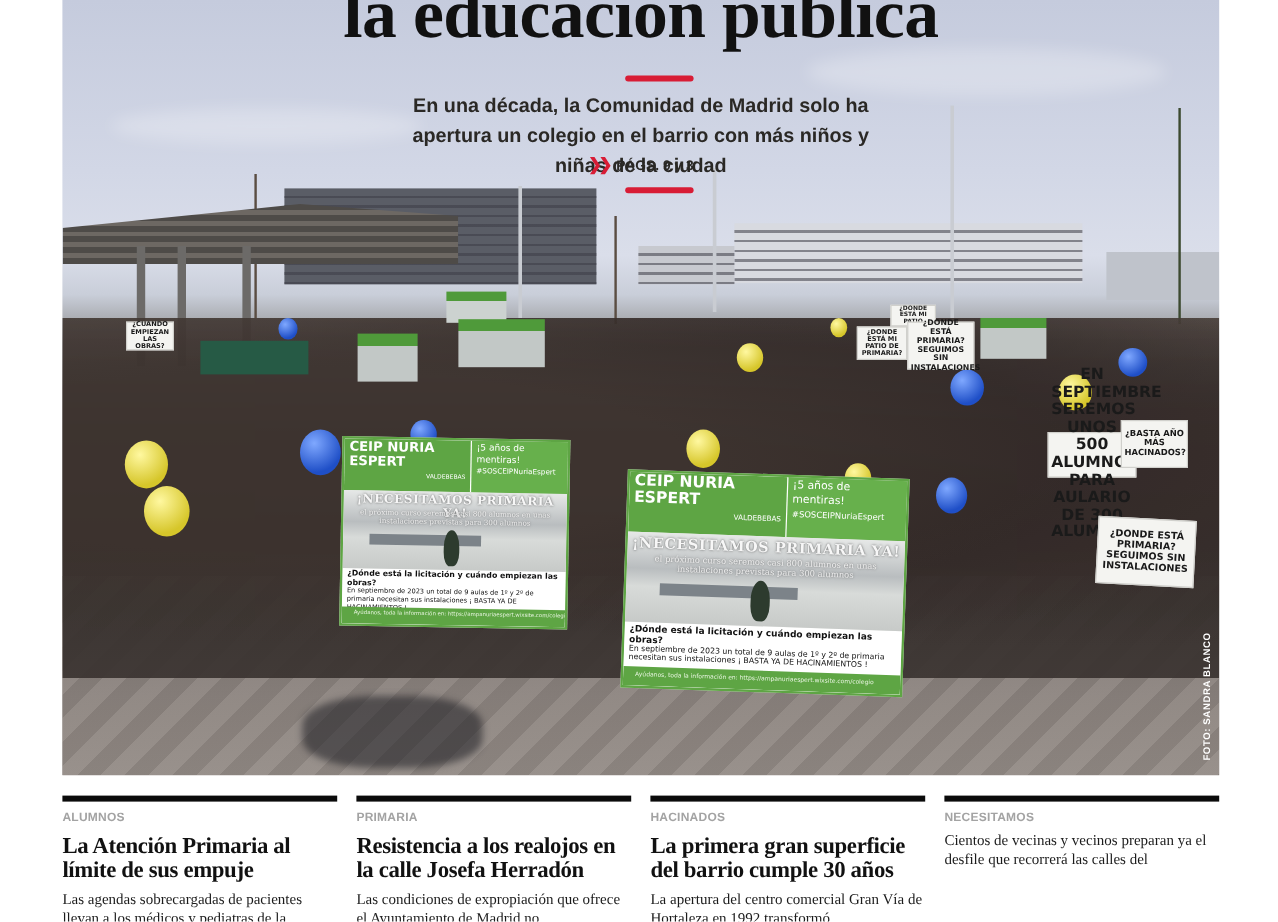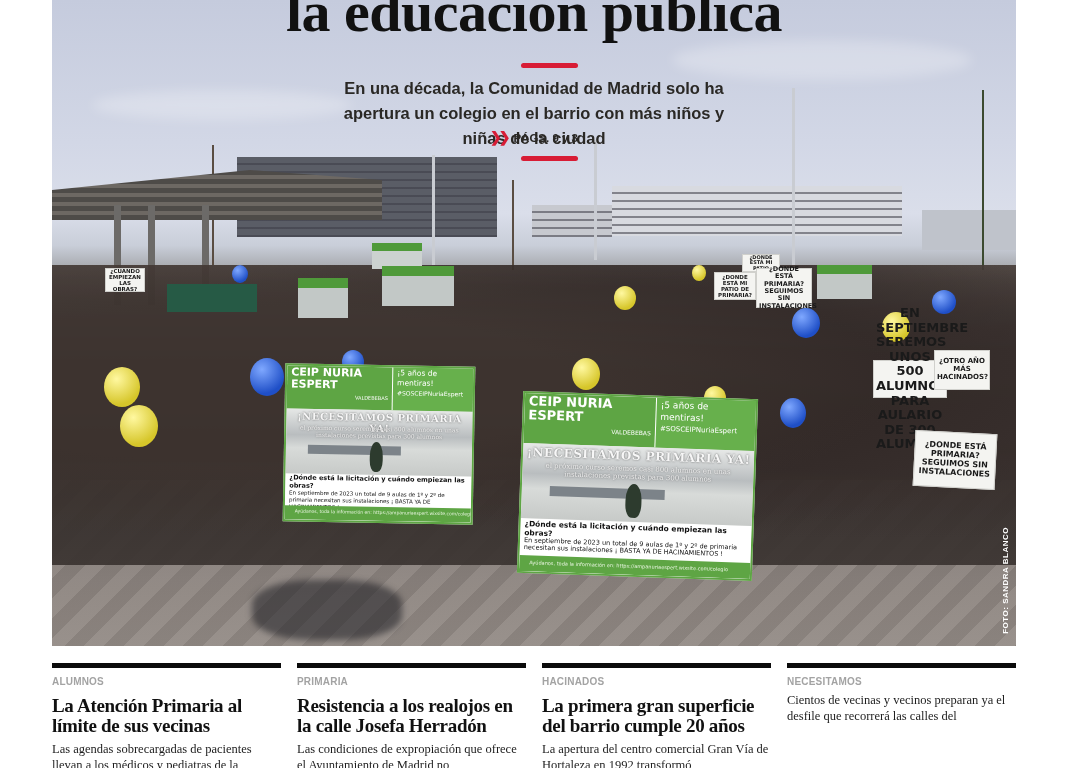--- a/index.html
+++ b/index.html
@@ -133,21 +133,21 @@
   <div class="sign" style="left:690px;top:254px;width:38px;height:18px;font-size:5px;">
       <span>¿DONDE ESTÁ MI PATIO</span>
     </div>
   <div class="sign" style="left:704px;top:268px;width:56px;height:40px;font-size:6.5px;">
       <span>¿DONDE ESTÁ PRIMARIA? SEGUIMOS SIN INSTALACIONES</span>
     </div>
   <div class="sign" style="left:805px;top:360px;width:74px;height:38px;font-size:13px;margin-left:16px;">
       <span>EN SEPTIEMBRE SEREMOS UNOS 500 ALUMNOS PARA AULARIO DE 300 ALUMNOS</span>
     </div>
   <div class="sign" style="left:882px;top:350px;width:56px;height:40px;font-size:7px;">
-      <span>¿OTRO AÑO MÁS HACINADOS?</span>
+      <span>¿BASTA AÑO MÁS HACINADOS?</span>
     </div>
   <div class="sign" style="left:862px;top:432px;width:82px;height:56px;font-size:8px;transform:rotate(3deg);">
       <span>¿DONDE ESTÁ PRIMARIA? SEGUIMOS SIN INSTALACIONES</span>
     </div>
 
   <div style="position:absolute;left:320px;top:243px;width:50px;height:26px;background:linear-gradient(180deg,#4f9a3a 0 30%,#ccd2d0 30% 100%);"></div>
   <div style="position:absolute;left:246px;top:278px;width:50px;height:40px;background:linear-gradient(180deg,#4f9a3a 0 25%,#c2c8c6 25% 100%);"></div>
   <div style="position:absolute;left:330px;top:266px;width:72px;height:40px;background:linear-gradient(180deg,#4f9a3a 0 25%,#c2c8c6 25% 100%);"></div>
   <div style="position:absolute;left:765px;top:265px;width:55px;height:34px;background:linear-gradient(180deg,#4f9a3a 0 25%,#c2c8c6 25% 100%);"></div>
   <div style="position:absolute;left:115px;top:284px;width:90px;height:28px;background:#265a45;"></div>
@@ -208,33 +208,33 @@
 <div class="dek" style="padding:0 270px;">En una década, la Comunidad de Madrid solo ha apertura un colegio en el barrio con más niños y niñas de la ciudad</div>
 <div class="pages">
   <span class="chev">❯❯</span><span>PÁGS. 9 y 3</span>
 </div>
 <div class="red-rule" style="top:156px;"></div>
 
 <div class="articles">
   <div class="article">
     <div class="rule"></div>
     <div class="kicker">ALUMNOS</div>
-    <div class="title">La Atención Primaria al límite de sus vecinas</div>
+    <div class="title">La Atención Primaria al límite de sus empuje</div>
     <div class="body">Las agendas sobrecargadas de pacientes llevan a los médicos y pediatras de la</div>
   </div>
   <div class="article">
     <div class="rule"></div>
     <div class="kicker">PRIMARIA</div>
     <div class="title">Resistencia a los realojos en la calle Josefa Herradón</div>
     <div class="body">Las condiciones de expropiación que ofrece el Ayuntamiento de Madrid no</div>
   </div>
   <div class="article">
     <div class="rule"></div>
     <div class="kicker">HACINADOS</div>
-    <div class="title">La primera gran superficie del barrio cumple 20 años</div>
+    <div class="title">La primera gran superficie del barrio cumple 30 años</div>
     <div class="body">La apertura del centro comercial Gran Vía de Hortaleza en 1992 transformó</div>
   </div>
   <div class="article">
     <div class="rule"></div>
     <div class="kicker">NECESITAMOS</div>
     <div class="body">Cientos de vecinas y vecinos preparan ya el desfile que recorrerá las calles del</div>
   </div>
 </div>
 
 </body></html>

